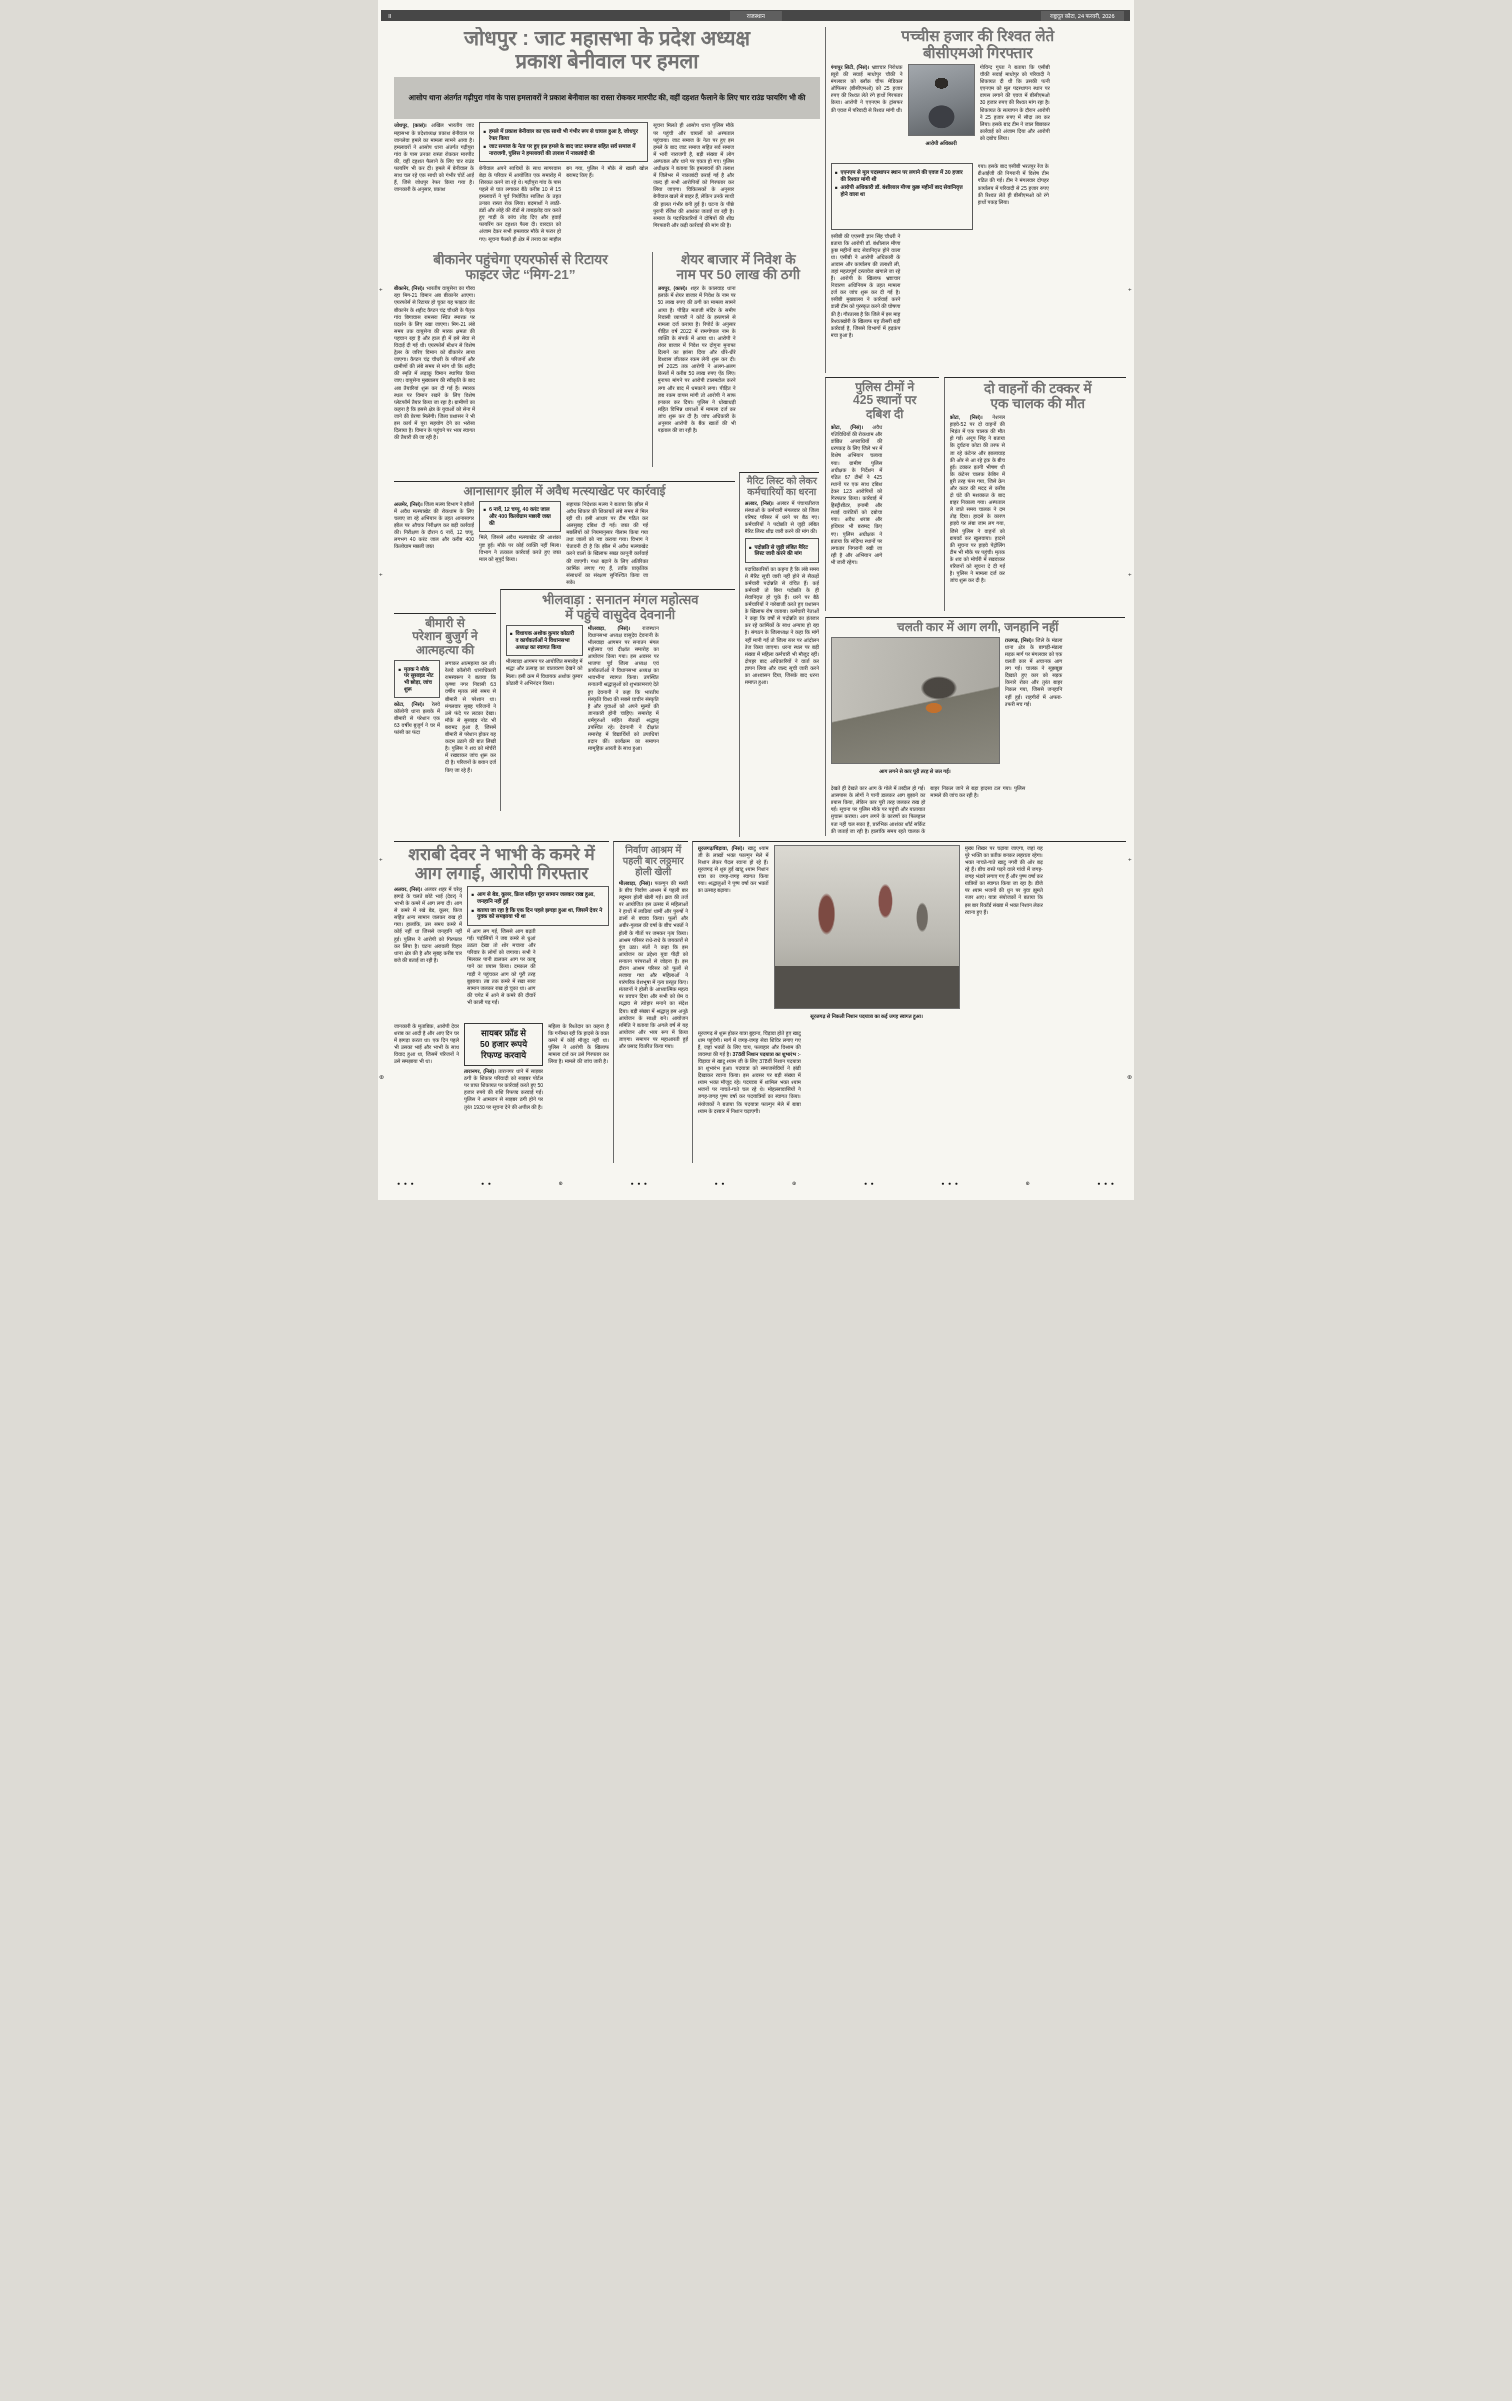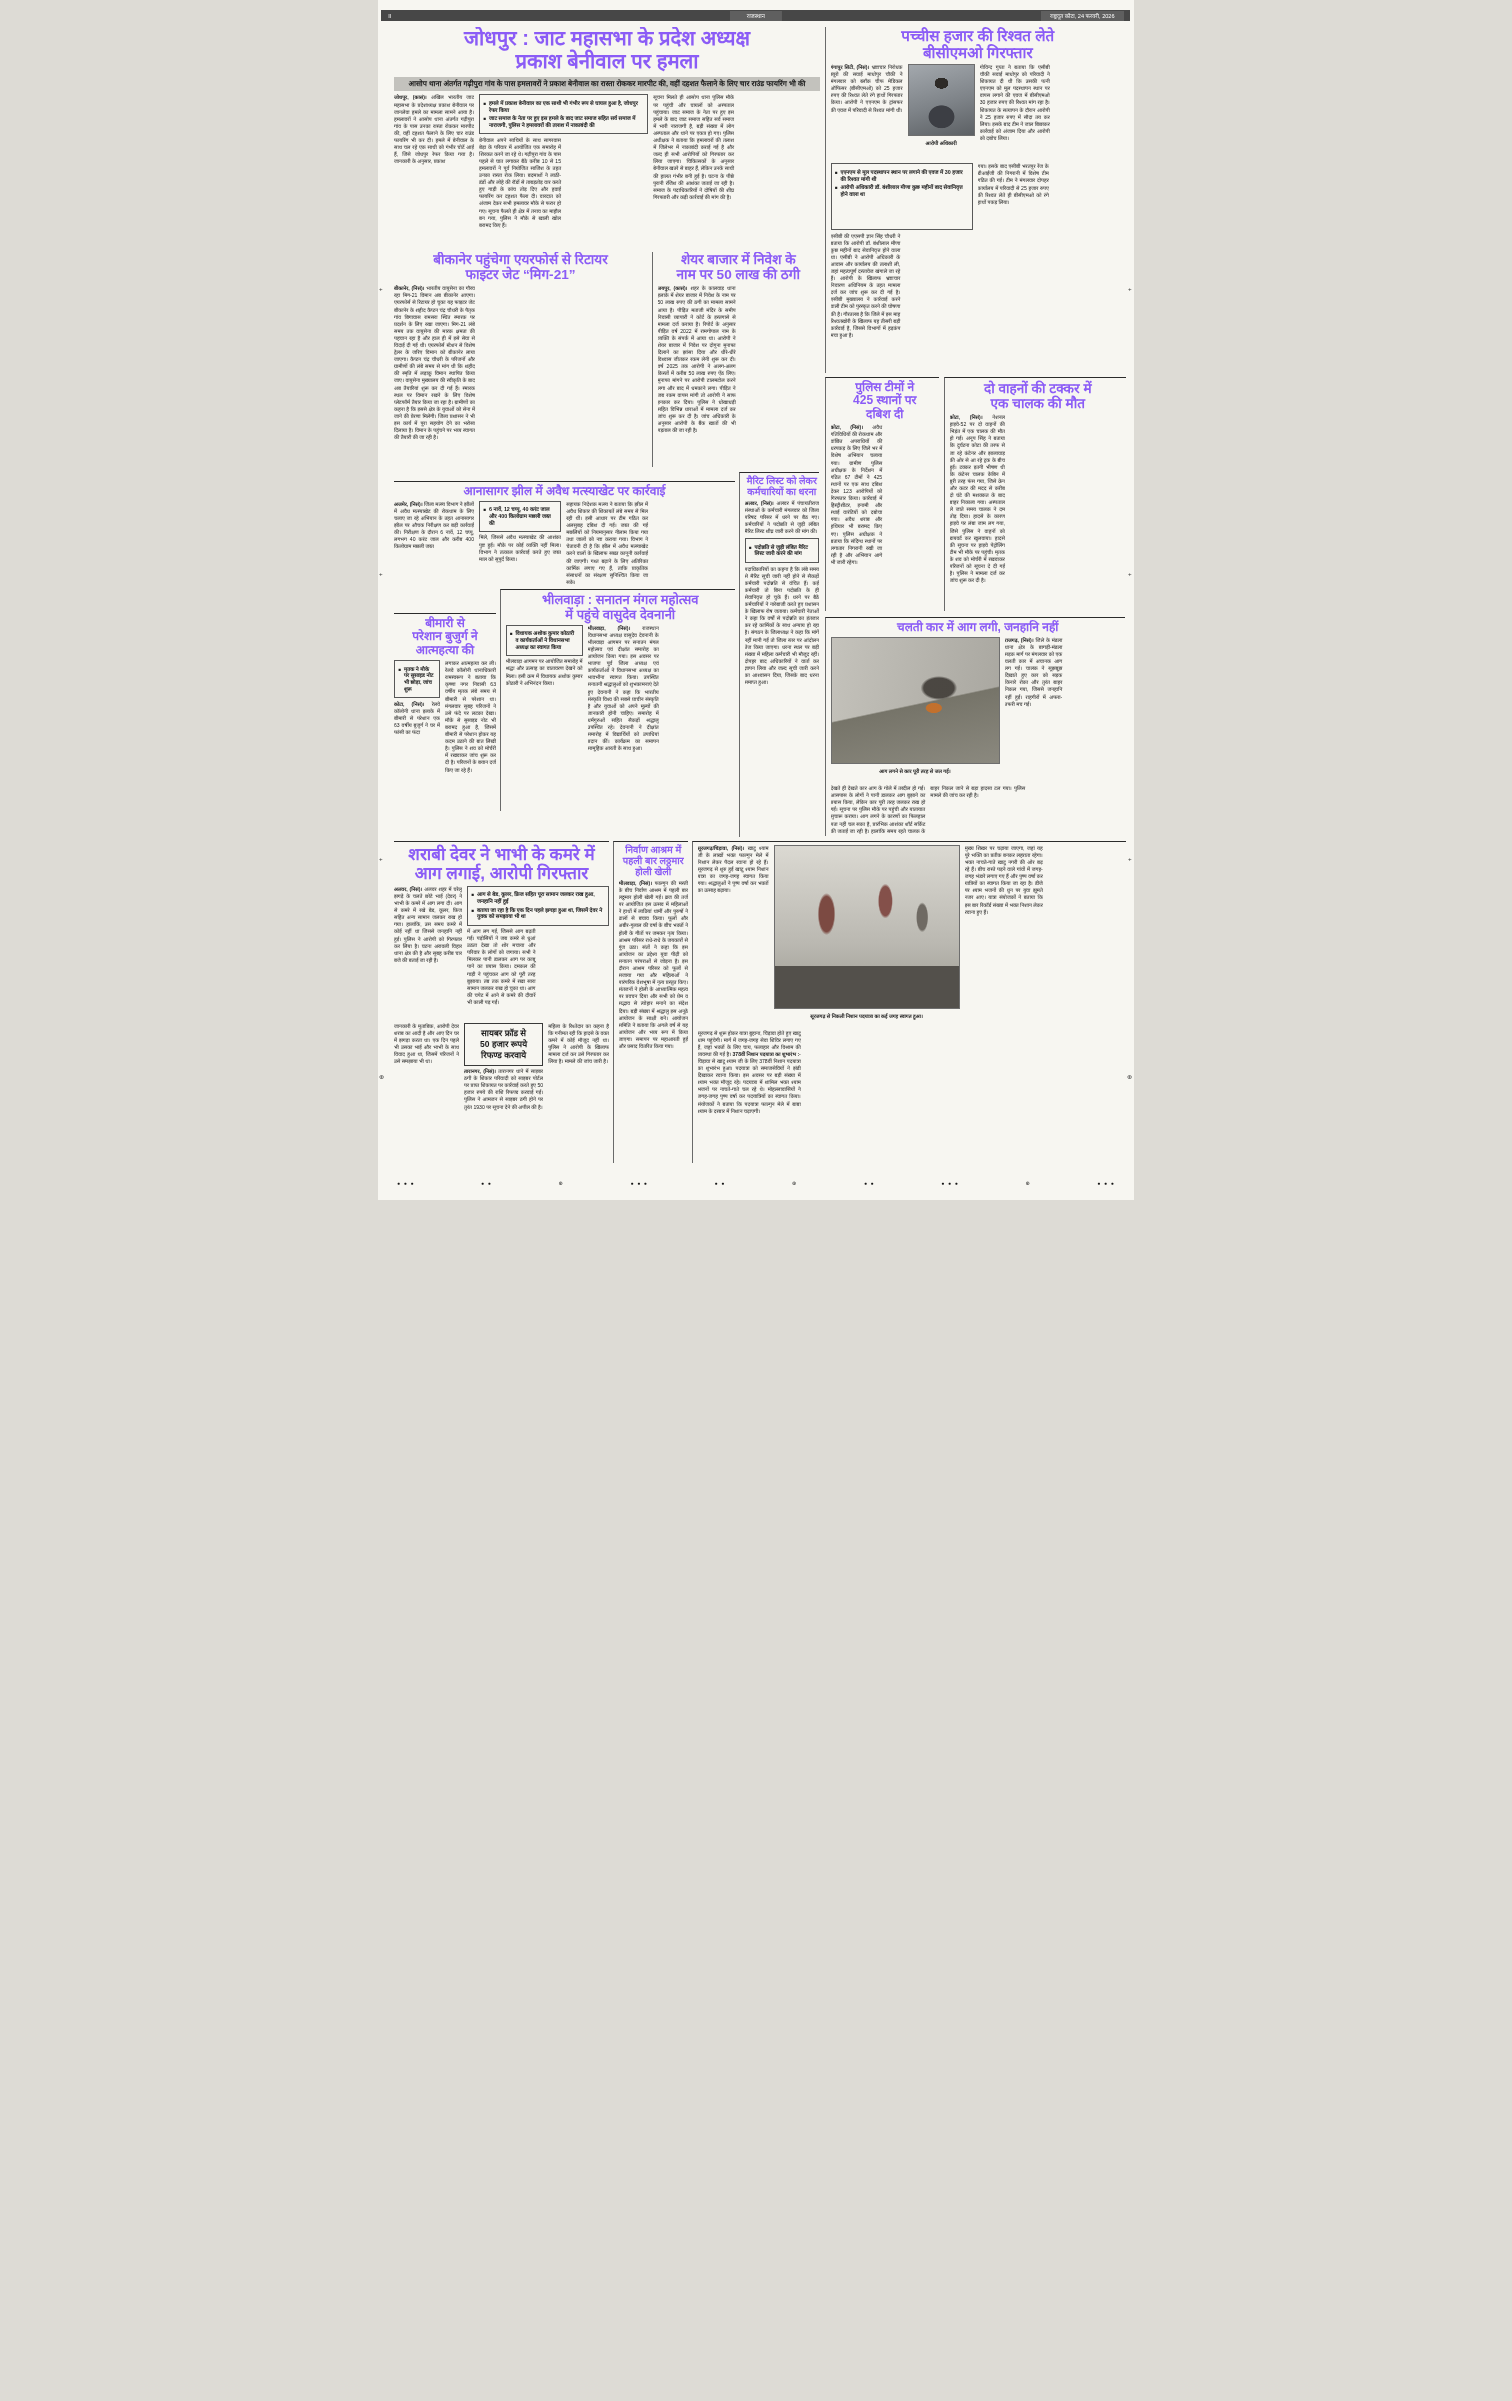--- a/index.html
+++ b/index.html
@@ -7,22 +7,22 @@
          font-family:"Liberation Sans",sans-serif;color:#1c1c1c;overflow:hidden;}
   
   .hdr{position:absolute;left:3.4px;top:10.2px;width:749px;height:11.3px;background:#474747;color:#fff;
        display:flex;align-items:center;justify-content:space-between;padding:0 6.8px;box-sizing:border-box;font-size:5.6px;}
   .hdr .mid{position:absolute;left:50%;transform:translateX(-50%);background:#5f5f5f;padding:1.1px 17px;}
   .hdr .rt{background:#5f5f5f;padding:1.1px 9px;}
   
   .article{position:absolute;box-sizing:border-box;overflow:hidden;display:flex;flex-direction:column;}
   .rt-rule{border-top:1.1px solid #2b2b2b;padding-top:2.8px;}
   .lt-rule{border-left:0.6px solid #6a6a6a;padding-left:4.5px;}
-  .hl{font-weight:bold;text-align:center;line-height:1.14;color:#8b5cf6;margin:0 0 2.3px;}
-  .standfirst{background:#c3c2bd;font-weight:bold;text-align:center;padding:2px 8px;font-size:7.3px;line-height:1.35;margin:1.7px 0 3.4px;}
+  .hl{font-weight:bold;text-align:center;line-height:1.14;color:#737373;margin:0 0 2.3px;}
+  .standfirst{background:#c3c2bd;font-weight:bold;text-align:center;padding:16px 8px;font-size:7.3px;line-height:1.35;margin:1.7px 0 3.4px;}
   .bd{font-size:5.1px;line-height:7.1px;text-align:justify;color:#242424;overflow:hidden;}
   .c2{column-count:2;column-gap:5.1px;column-fill:auto;}
   .c3{column-count:3;column-gap:5.1px;column-fill:auto;}
   .c4{column-count:4;column-gap:5.1px;column-fill:auto;}
   .row{display:flex;gap:5.1px;}
   .stack{display:flex;flex-direction:column;gap:2.3px;}
   .byline{font-weight:bold;}
   .grow{flex:1;min-height:0;}
   
   .bbox{border:0.6px solid #585858;padding:2.8px 3.4px;background:#f7f6f1;}

